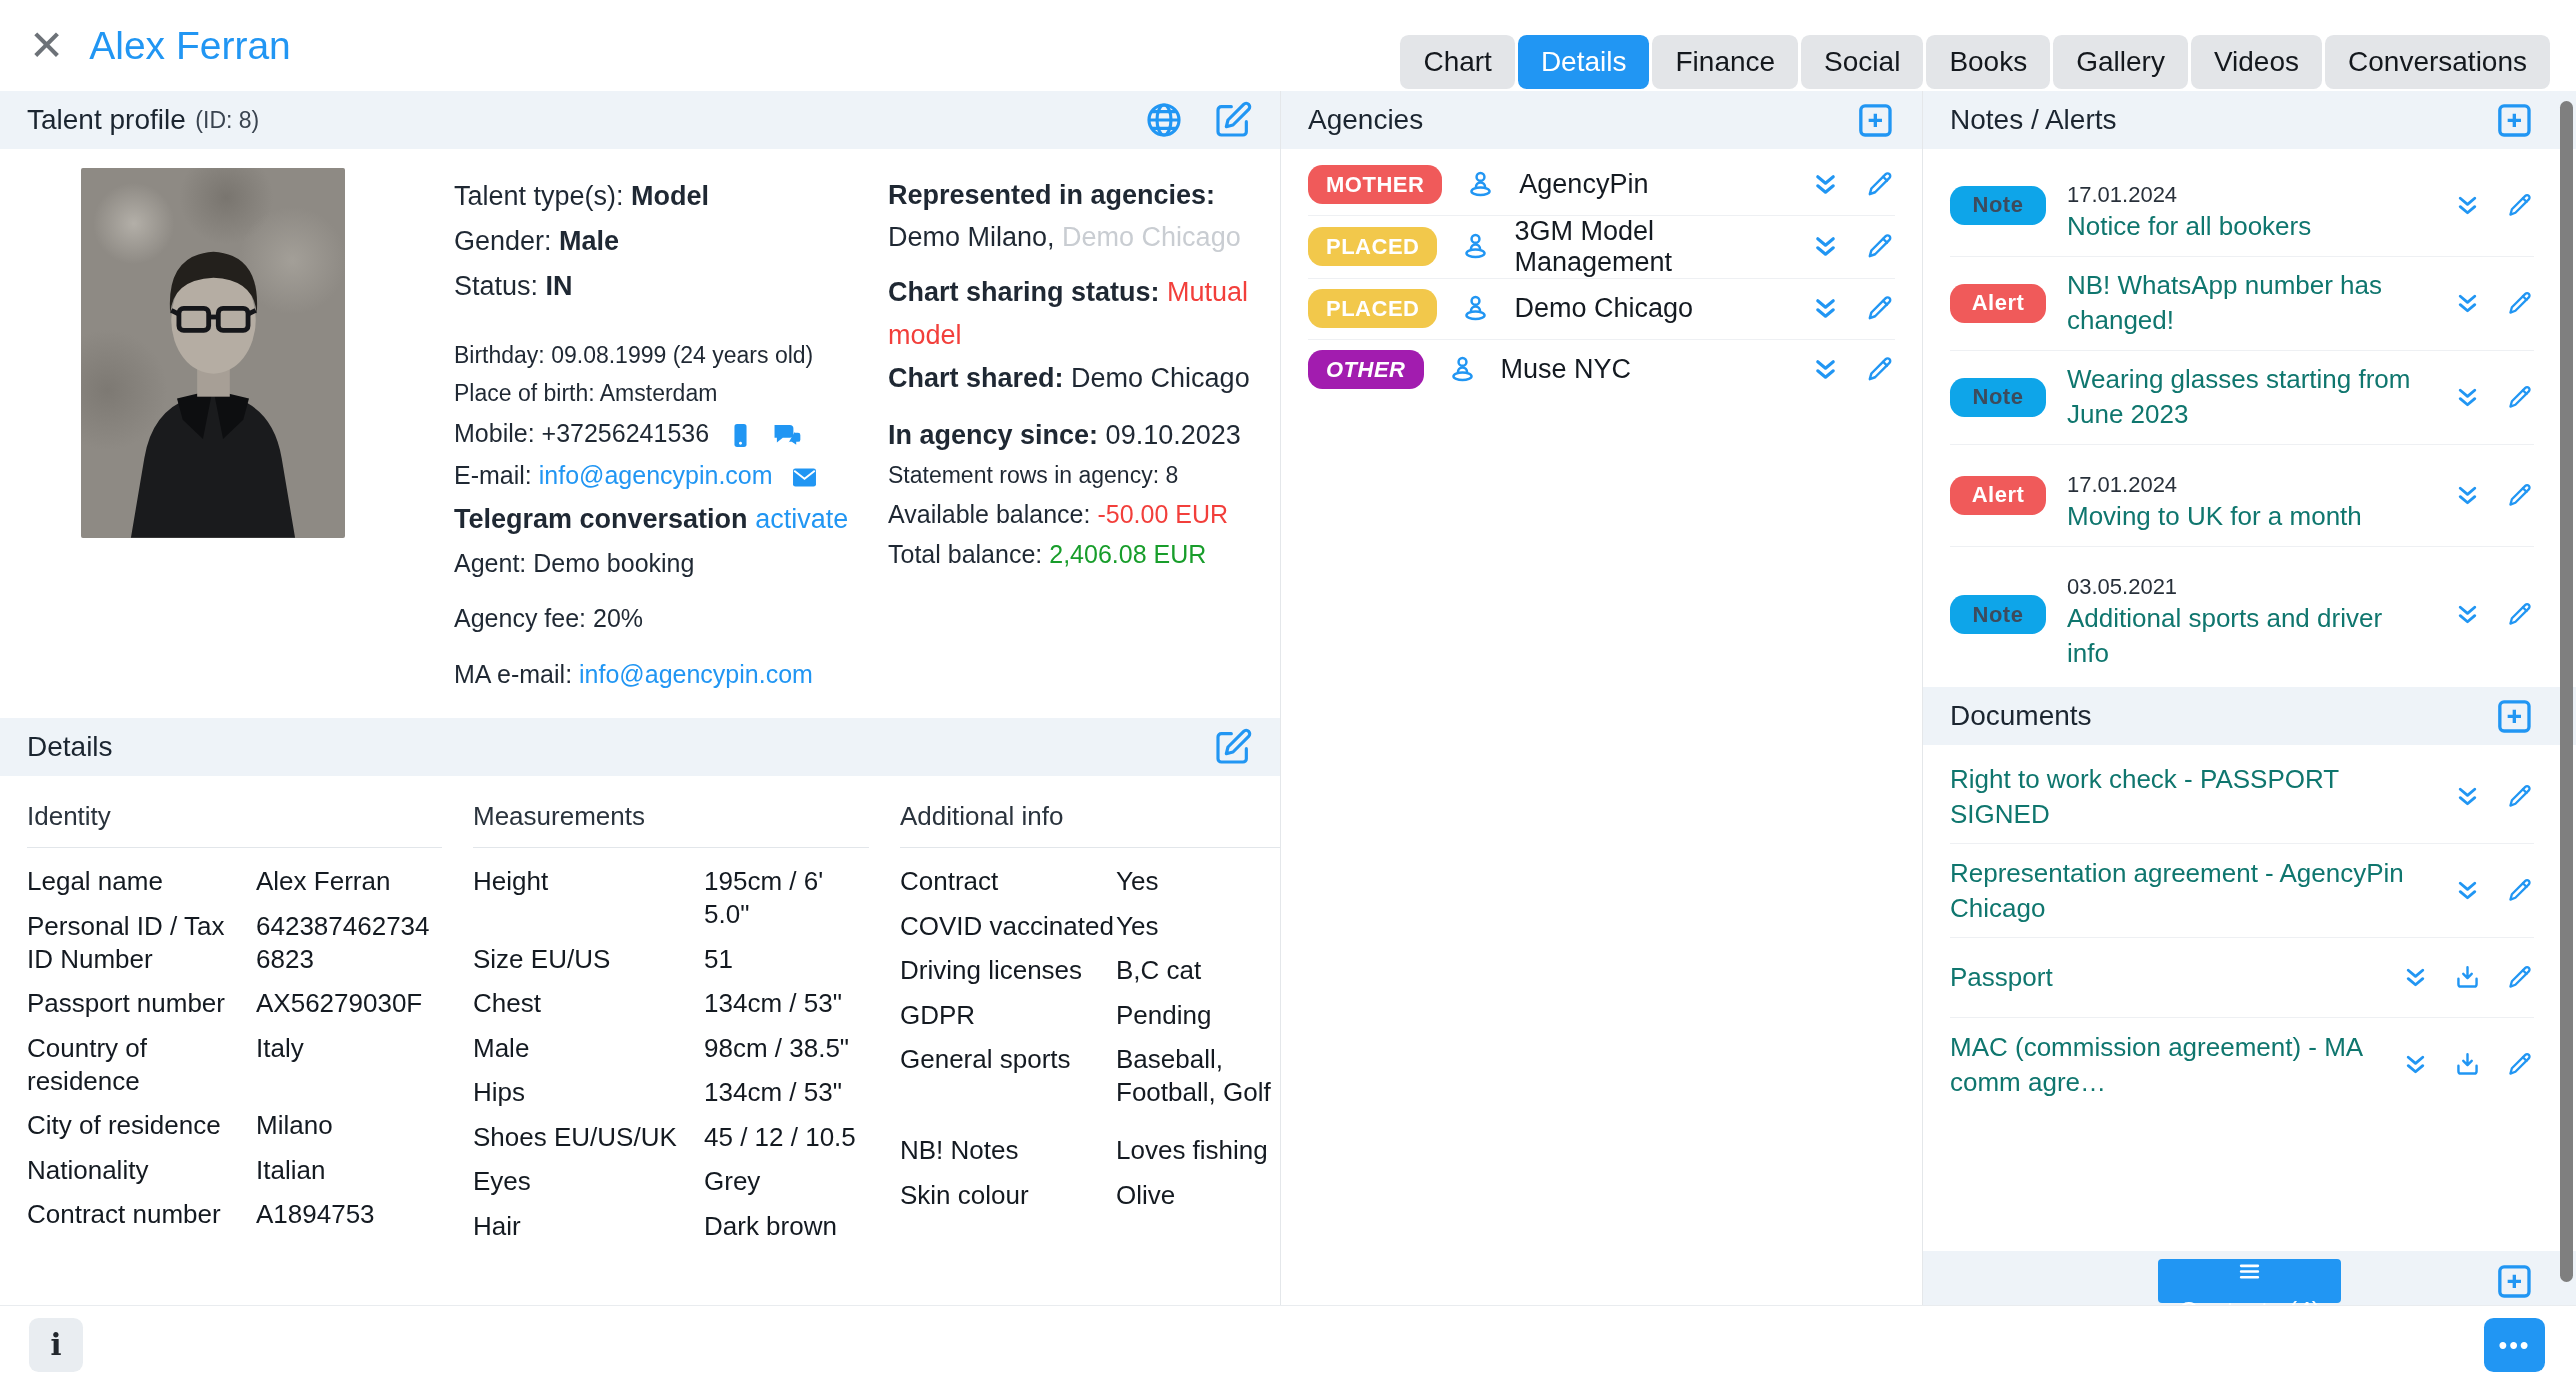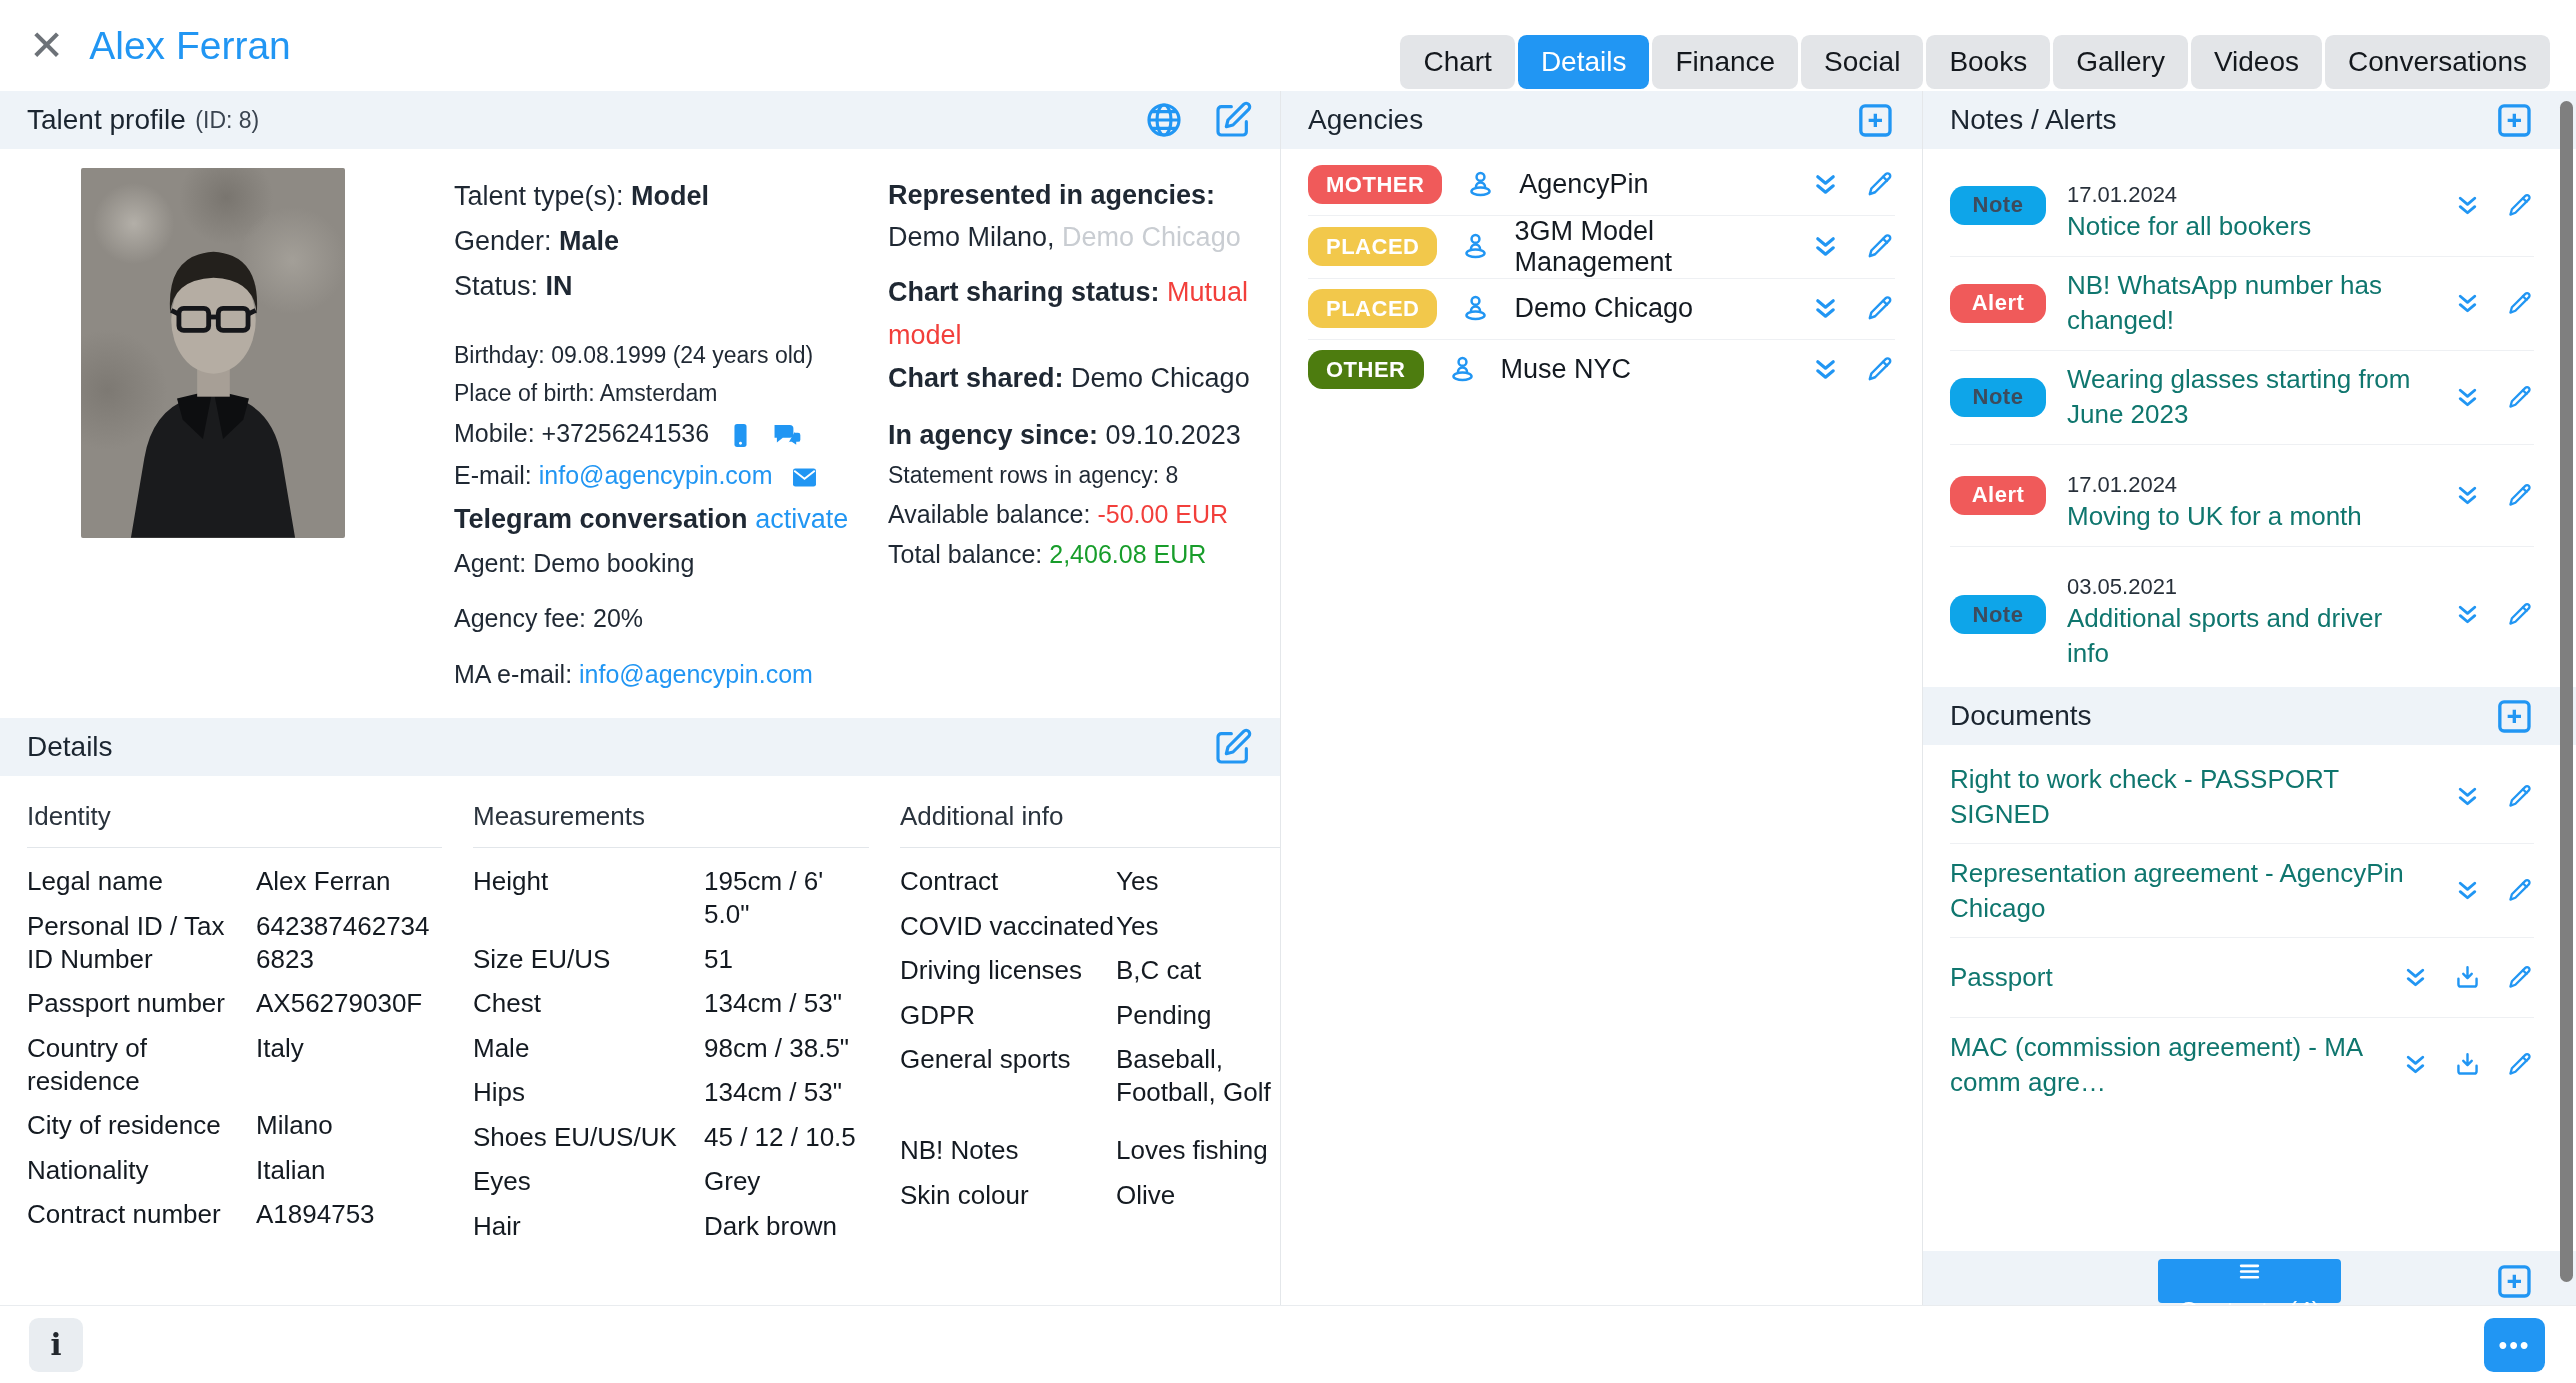--- a/index.html
+++ b/index.html
@@ -59,21 +59,21 @@
   .dcol3 .dlabel{width:216px;}
   .dvalue{flex:1;font-size:26px;line-height:33px;color:#141a21;overflow-wrap:anywhere;}
   
   .rows{padding:5.8px 0 0 0;}
   .arow{display:flex;align-items:center;min-height:60px;margin:0 27px 0 27px;border-bottom:1.9px solid #eef0f3;}
   .arow:last-child{border-bottom:none;}
   .badge{border-radius:14.4px;padding:6.7px 18px;font-size:22px;font-weight:bold;color:#fff;
          letter-spacing:0.5px;flex:none;text-align:center;min-width:60px;}
   .b-red{background:#f05a5a;}
   .b-yellow{background:#f2c84b;}
-  .b-teal{background:#4d7c0f;}
+  .b-teal{background:#a21caf;font-style:italic;}
   .b-note{background:#0ea5e9;color:#3d4b5c;}
   .aname{font-size:27px;margin-left:21px;color:#141a21;}
   .spacer{flex:1;}
   .rowic{margin-left:23px;cursor:pointer;}
   .nrow{display:flex;align-items:center;margin:0 42px 0 27px;border-bottom:1.9px solid #eef0f3;padding:11.5px 0;min-height:56px;}
   .nrow:last-child{border-bottom:none;}
   .nbody{margin-left:21px;flex:1;}
   .ndate{font-size:22px;color:#28303a;line-height:29px;margin-top:14px;}
   .ntext{font-size:26px;color:#0f766e;line-height:35px;}
   .contacts-bar{height:60px;background:#eef3f8;display:flex;align-items:center;padding:0 27px;margin-top:140px;position:relative;}

